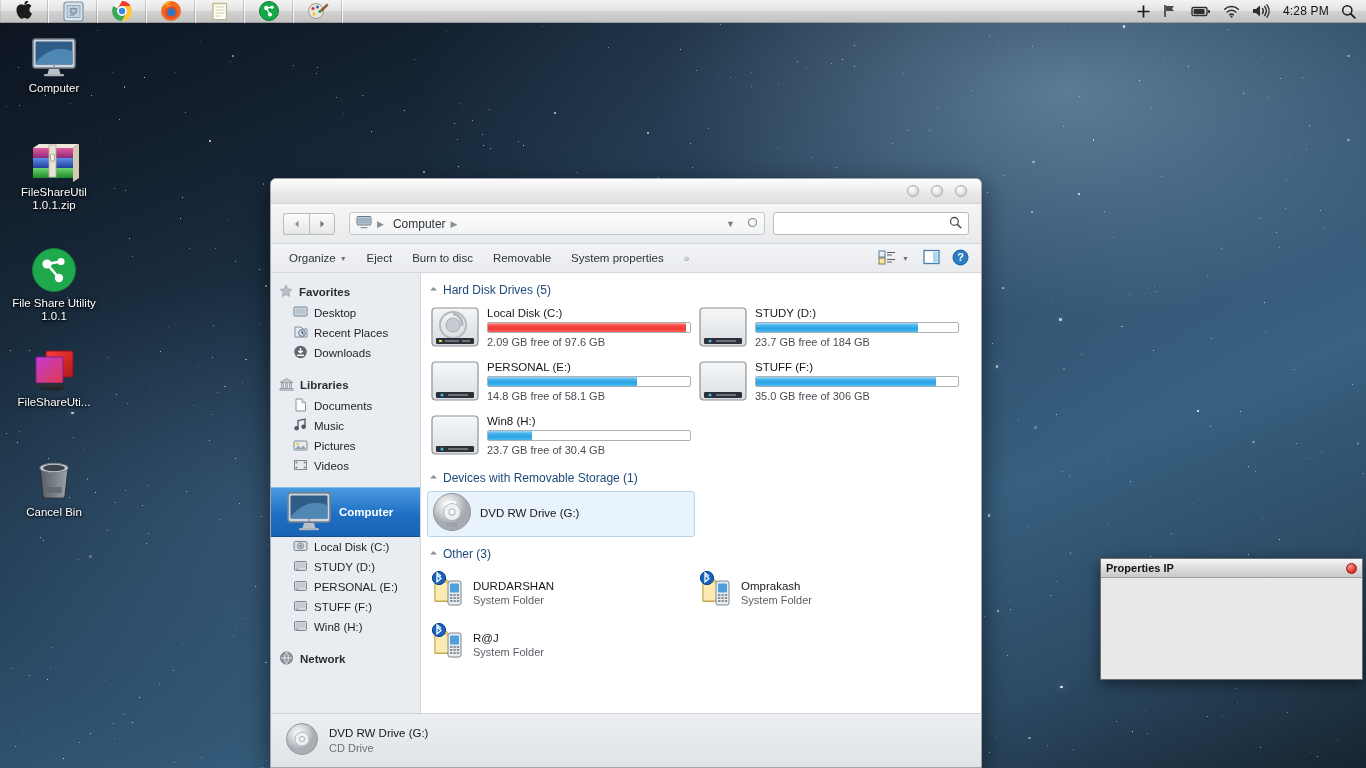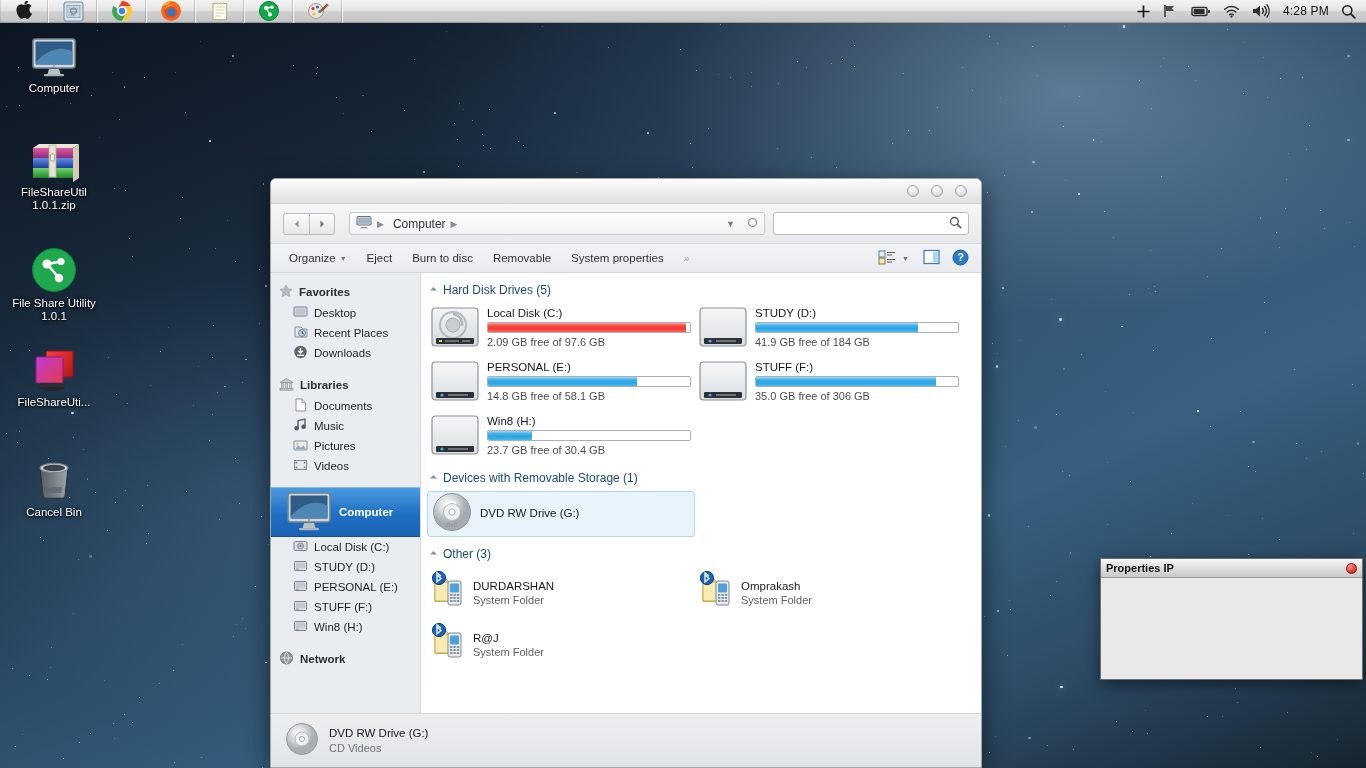--- a/index.html
+++ b/index.html
@@ -1219,21 +1219,21 @@
                 <rect x="1" y="2" width="46" height="38" rx="3.5" fill="url(#hd2)" stroke="#8d949a" stroke-width="1.2"></rect>
                 <rect x="5" y="32" width="38" height="6" rx="1.2" fill="#2d3137"></rect>
                 <circle cx="11" cy="35" r="1.6" fill="#3fb4e0"></circle>
                 <rect x="17" y="34" width="20" height="2" fill="#6c7278"></rect>
               </svg></span>
             <div class="info">
               <div class="dname">STUDY (D:)</div>
               <div class="bar">
                 <i class="blue" style="width:80%"></i>
               </div>
-              <div class="dfree">41.9 GB free of 184 GB</div>
+              <div class="dfree">23.7 GB free of 184 GB</div>
             </div>
           </div>
           <div class="tile">
             <span><svg width="48" height="42" viewBox="0 0 48 42">
                 <defs>
                   <linearGradient id="hd2" x1="0" y1="0" x2="0" y2="1">
                     <stop offset="0" stop-color="#f6f7f8"></stop>
                     <stop offset="50" stop-color="#dadfe3"></stop>
                     <stop offset="1" stop-color="#a9b0b6"></stop>
                   </linearGradient>
@@ -1418,21 +1418,21 @@
               <stop offset="100%" stop-color="#a8aeb3"></stop>
             </radialGradient>
           </defs>
         <circle cx="17" cy="17" r="15.5" fill="url(#cdg)" stroke="#969ca1" stroke-width="1"></circle>
         <circle cx="17" cy="17" r="7" fill="#eef1f3" stroke="#b4babf" stroke-width="1"></circle>
         <circle cx="17" cy="17" r="2.6" fill="#f7f8f9" stroke="#a9afb4" stroke-width="1"></circle>
       </svg>
     </span>
     <div>
       <div class="sb-t1">DVD RW Drive (G:)</div>
-      <div class="sb-t2">CD Videos</div>
+      <div class="sb-t2">CD Drive</div>
     </div>
   </div>
 </div>
 
 <div class="dlg">
   <div class="dlg-tb">
     <span class="dlg-title">Properties IP</span>
     <span class="dlg-close"></span>
   </div>
 </div>

